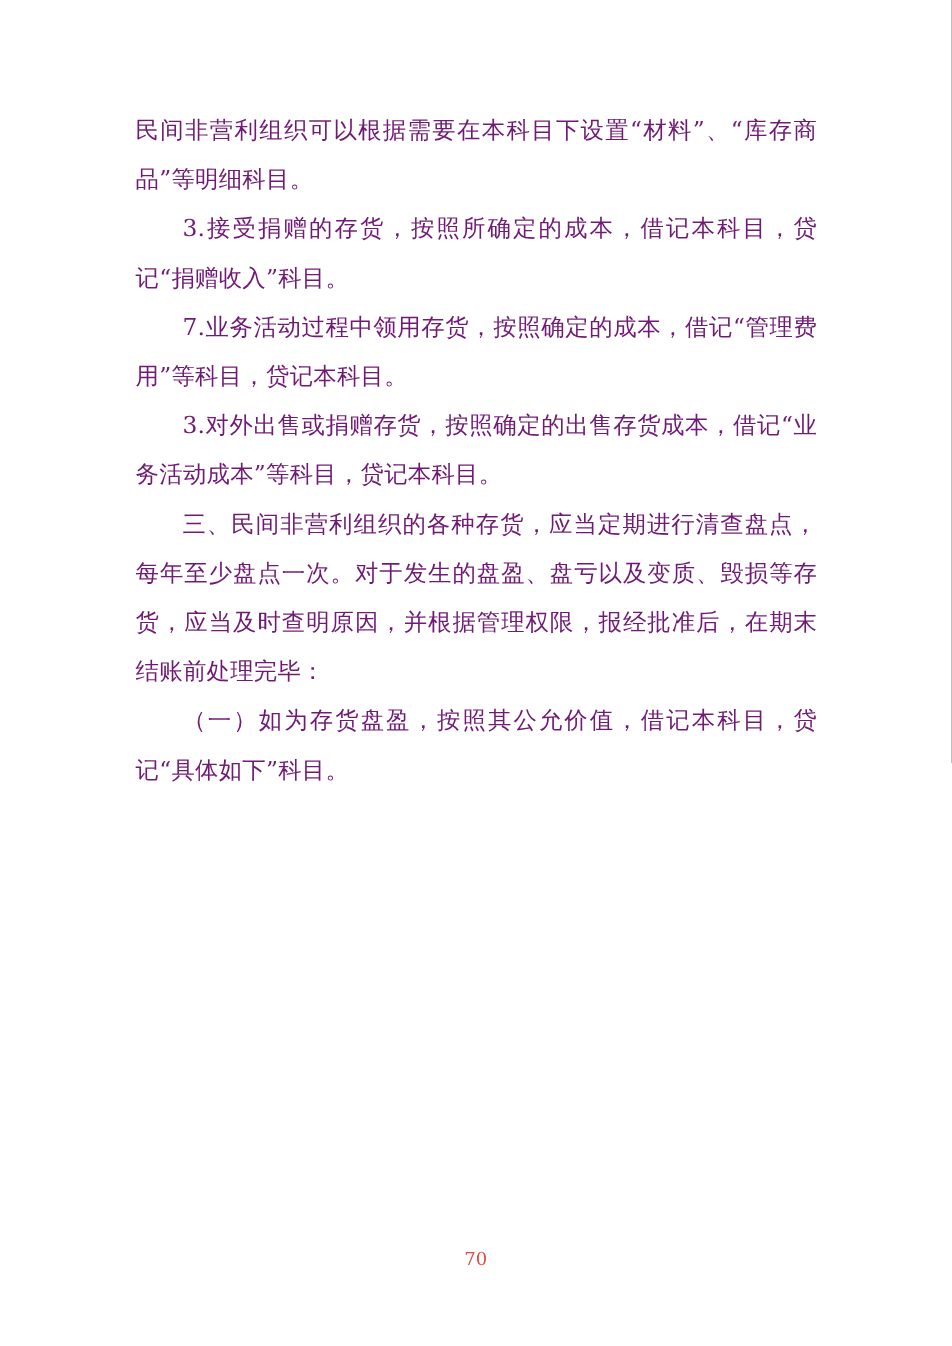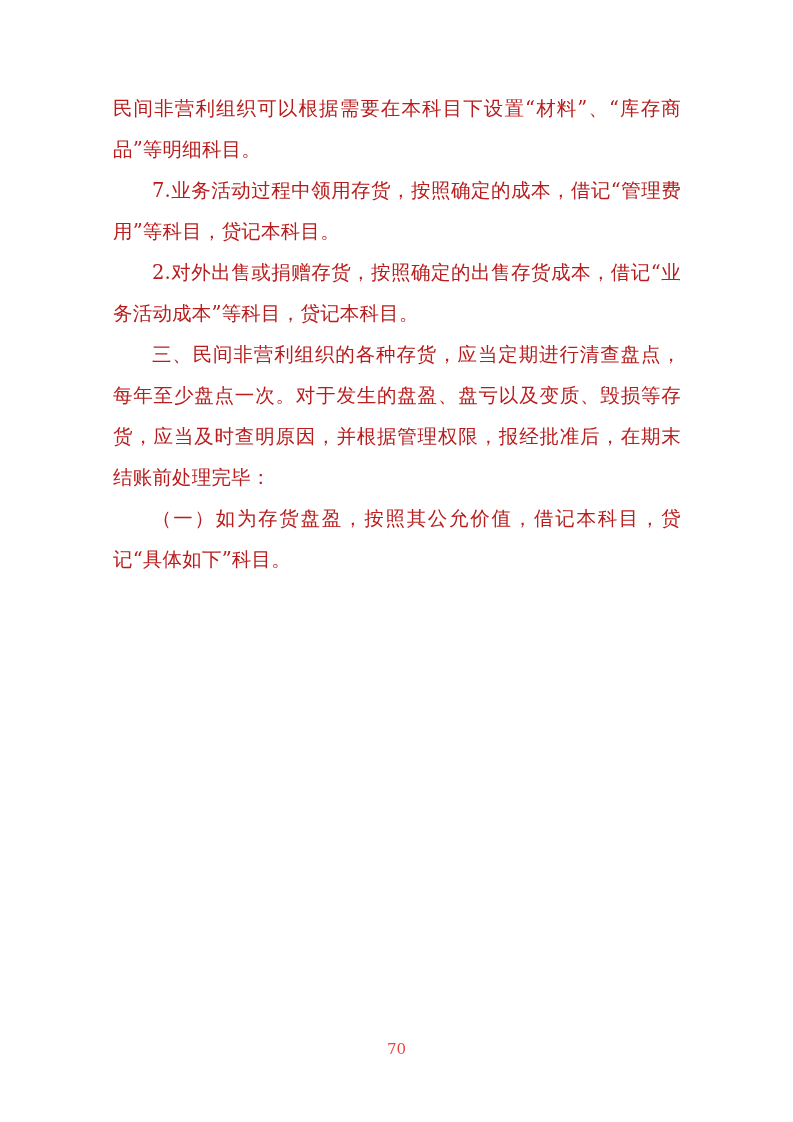--- a/index.html
+++ b/index.html
@@ -21,21 +21,21 @@
   }
   .content {
     position: absolute;
     left: 113px;
     top: 88px;
     width: 568px;
   }
   .para {
     font-size: 19.5px;
     line-height: 41px;
-    color: #b91c1c;
+    color: #701a75;
     text-align: justify;
     text-justify: inter-ideograph;
     margin: 0;
     letter-spacing: 0.2px;
   }
   .indent {
     text-indent: 2em;
   }
   .page-number {
     position: absolute;
@@ -47,19 +47,20 @@
     color: #ef4444;
     font-family: "DejaVu Serif", "Liberation Serif", serif;
   }
 </style>
 </head>
 <body>
 
 <div class="page">
   <div class="content">
     <p class="para">民间非营利组织可以根据需要在本科目下设置“材料”、“库存商品”等明细科目。</p>
+    <p class="para indent">3.接受捐赠的存货，按照所确定的成本，借记本科目，贷记“捐赠收入”科目。</p>
     <p class="para indent">7.业务活动过程中领用存货，按照确定的成本，借记“管理费用”等科目，贷记本科目。</p>
-    <p class="para indent">2.对外出售或捐赠存货，按照确定的出售存货成本，借记“业务活动成本”等科目，贷记本科目。</p>
+    <p class="para indent">3.对外出售或捐赠存货，按照确定的出售存货成本，借记“业务活动成本”等科目，贷记本科目。</p>
     <p class="para indent">三、民间非营利组织的各种存货，应当定期进行清查盘点，每年至少盘点一次。对于发生的盘盈、盘亏以及变质、毁损等存货，应当及时查明原因，并根据管理权限，报经批准后，在期末结账前处理完毕：</p>
     <p class="para indent">（一）如为存货盘盈，按照其公允价值，借记本科目，贷记“具体如下”科目。</p>
   </div>
   <div class="page-number">70</div>
 </div>
 
 </body></html>

